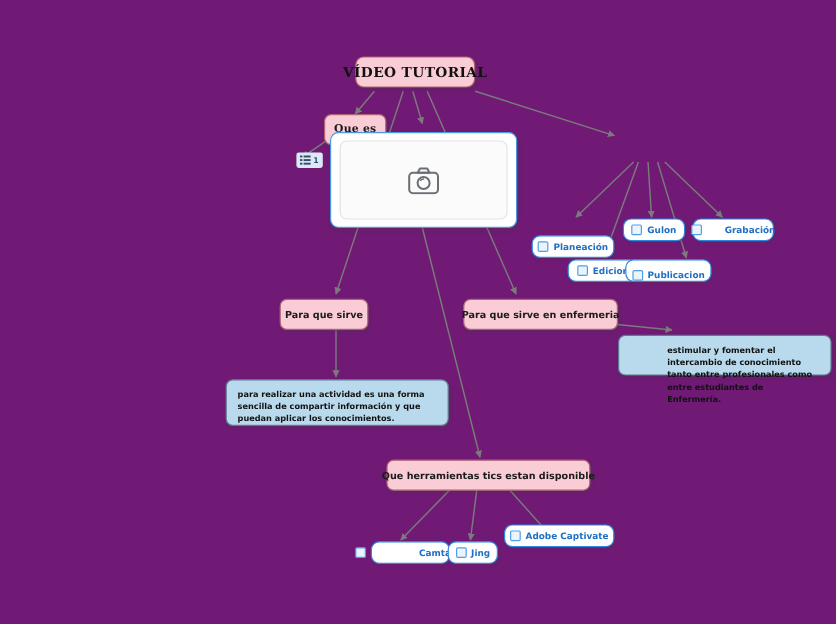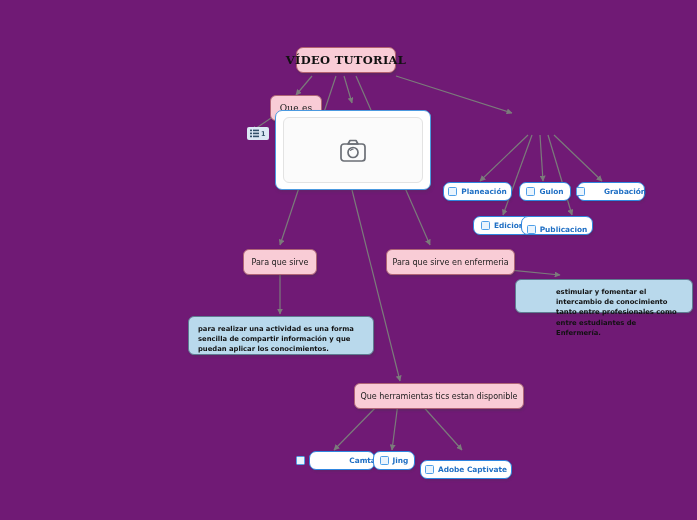--- a/index.html
+++ b/index.html
@@ -45,21 +45,21 @@
     letter-spacing: 0.3px;
     padding: 0 10px;
   }
 
   
   .node-pink {
     background: #f9ccd6;
     border: 1.4px solid #b06476;
     border-radius: 6px;
     box-shadow: 1px 1.5px 2px rgba(60,60,70,0.28);
-    font-weight: normal;
+    font-weight: bold;
     font-size: 8px;
     color: #1b1b1b;
     padding: 12px 9px;
   }
   .node-pink.serif {
     font-family: "DejaVu Serif", "Liberation Serif", serif;
     font-size: 9px;
     letter-spacing: 0.2px;
   }
 
@@ -210,67 +210,67 @@
       <rect x="3" y="0.6" width="6" height="1.6" fill="#33506b"></rect>
       <rect x="0" y="3.6" width="2" height="1.6" fill="#33506b"></rect>
       <rect x="3" y="3.6" width="6" height="1.6" fill="#33506b"></rect>
       <rect x="0" y="6.6" width="2" height="1.6" fill="#33506b"></rect>
       <rect x="3" y="6.6" width="6" height="1.6" fill="#33506b"></rect>
     </svg>
     <span class="count">1</span>
   </div>
 
 
-  <div class="node node-task" style="left:443px; top:182px; width:69px; height:19px;">
+  <div class="node node-task" style="left:443px; top:196px; width:69px; height:19px;">
     <span class="checkbox-icon"></span>
     <span>Planeación</span>
   </div>
   <div class="node node-task" style="left:519px; top:182px; width:52px; height:19px;">
     <span class="checkbox-icon"></span>
     <span>Gulon</span>
   </div>
   <div class="node node-task" style="left:577px; top:182px; width:68px; height:19px;gap:19px;">
     <span class="checkbox-icon"></span>
     <span>Grabación</span>
   </div>
   <div class="node node-task" style="left:473px; top:216px; width:59px; height:19px;">
     <span class="checkbox-icon"></span>
     <span>Edicion</span>
   </div>
   <div class="node node-task" style="left:521px; top:216px; width:72px; height:19px;align-items:flex-end;">
     <span class="checkbox-icon"></span>
     <span>Publicacion</span>
   </div>
 
-  <div class="node node-pink" style="left:243px; top:249px; width:74px; height:19px;text-align:center;">
+  <div class="node node-pink" style="left:233px; top:249px; width:74px; height:19px;text-align:center;">
     <span>Para que sirve</span>
   </div>
 
   <div class="node node-note" style="left:188px; top:316px; width:186px; height:39px;">
     <span>para realizar una actividad es una forma sencilla de compartir información y que puedan aplicar los conocimientos.</span>
   </div>
 
   <div class="node node-pink" style="left:386px; top:249px; width:129px; height:19px;">
     <span>Para que sirve en enfermeria</span>
   </div>
 
   <div class="node node-note" style="left:515px; top:279px; width:178px; height:34px;padding-left:40px;">
     <span>estimular y fomentar el intercambio de conocimiento tanto entre profesionales como entre estudiantes de Enfermería.</span>
   </div>
 
-  <div class="node node-pink" style="left:322px; top:383px; width:170px; height:20px;margin-left:32px;">
+  <div class="node node-pink" style="left:322px; top:383px; width:170px; height:20px;">
     <span>Que herramientas tics estan disponible</span>
   </div>
 
   <div class="node node-task" style="left:309px; top:451px; width:66px; height:19px;gap:44px;">
     <span class="checkbox-icon"></span>
     <span>Camtasia</span>
   </div>
   <div class="node node-task" style="left:373px; top:451px; width:42px; height:19px;">
     <span class="checkbox-icon"></span>
     <span>Jing</span>
   </div>
-  <div class="node node-task" style="left:420px; top:460px; width:92px; height:19px;">
+  <div class="node node-task" style="left:420px; top:437px; width:92px; height:19px;">
     <span class="checkbox-icon"></span>
     <span>Adobe Captivate</span>
   </div>
 
 </div>
 
 </body></html>

